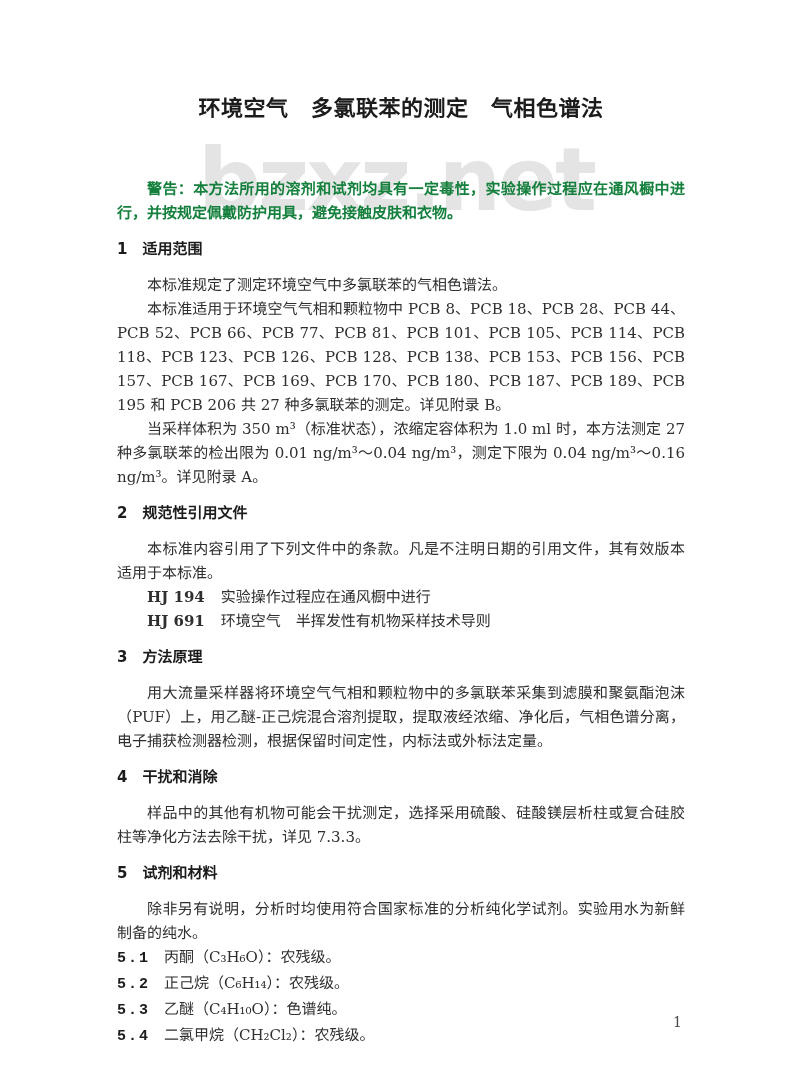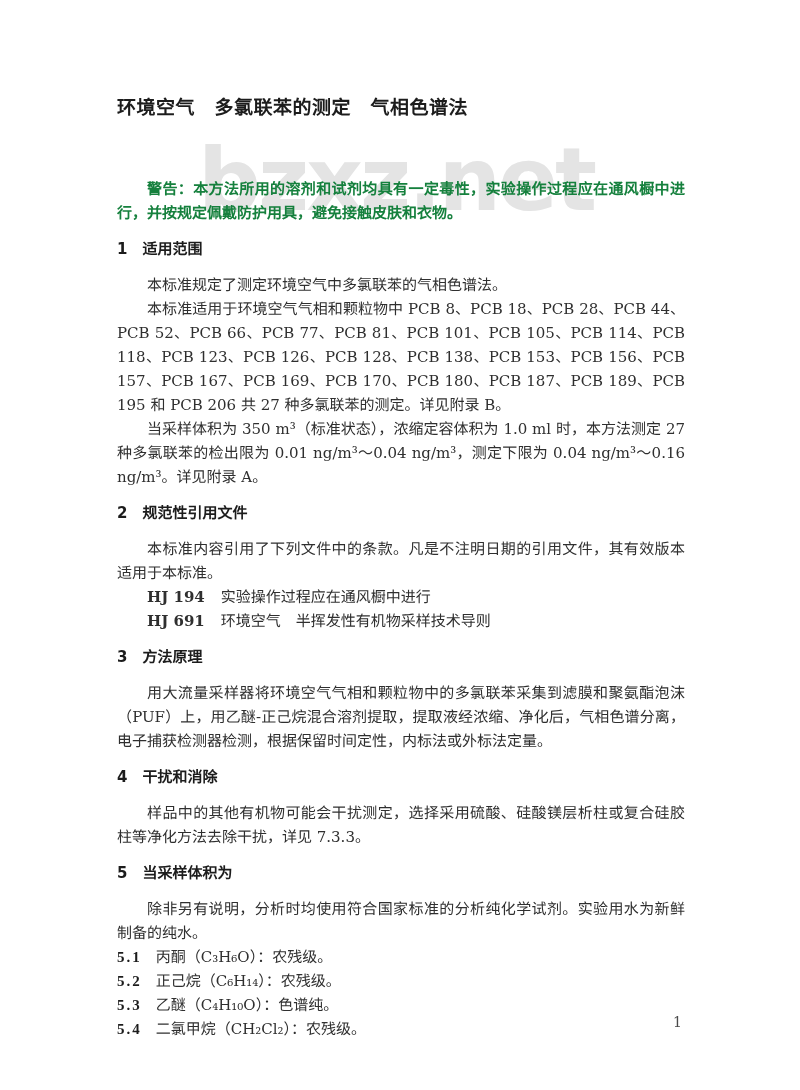--- a/index.html
+++ b/index.html
@@ -27,23 +27,23 @@
     white-space:nowrap;
   }
   .content {
     position:relative;
     z-index:1;
     padding:96px 115px 0 117px;
     font-size:15px;
     line-height:24px;
   }
   .title {
-    text-align:left;
-    font-family:Liberation Mono, monospace;
-    font-size:19px;
+    text-align:center;
+    font-family:Liberation Sans, sans-serif;
+    font-size:22px;
     font-weight:bold;
     line-height:26px;
     color:#1c1c1c;
     letter-spacing:0.5px;
   }
   .warning {
     margin-top:55px;
     font-family:"DejaVu Sans","Liberation Sans",sans-serif;
     font-weight:bold;
     color:#15803d;
@@ -62,21 +62,21 @@
   .sec-num { display:inline-block; margin-right:15px; }
   .para {
     text-indent:2em;
     text-align:justify;
     margin:0;
   }
   .ref-line { margin:0; padding-left:2em; }
   .ref-code { display:inline-block; margin-right:16px;font-weight:bold; }
   .item-line { margin:0; }
   .item-num {
-    font-family:Liberation Serif, serif;
+    font-family:Liberation Mono, monospace;
     font-weight:bold;
     color:#1c1c1c;
     display:inline-block;
     margin-right:14px;
     letter-spacing:2px;
   }
   .page-number {
     position:absolute;
     right:118px;
     top:1014px;
@@ -128,21 +128,21 @@
 
     <section>
       <h2 class="sec-heading">
         <span class="sec-num">4</span><span>干扰和消除</span>
       </h2>
       <p class="para">样品中的其他有机物可能会干扰测定，选择采用硫酸、硅酸镁层析柱或复合硅胶柱等净化方法去除干扰，详见 7.3.3。</p>
     </section>
 
     <section>
       <h2 class="sec-heading">
-        <span class="sec-num">5</span><span>当采样体积为</span>
+        <span class="sec-num">5</span><span>试剂和材料</span>
       </h2>
       <p class="para">除非另有说明，分析时均使用符合国家标准的分析纯化学试剂。实验用水为新鲜制备的纯水。</p>
       <p class="item-line">
         <span class="item-num">5.1</span><span>丙酮（C₃H₆O）：农残级。</span>
       </p>
       <p class="item-line">
         <span class="item-num">5.2</span><span>正己烷（C₆H₁₄）：农残级。</span>
       </p>
       <p class="item-line">
         <span class="item-num">5.3</span><span>乙醚（C₄H₁₀O）：色谱纯。</span>

